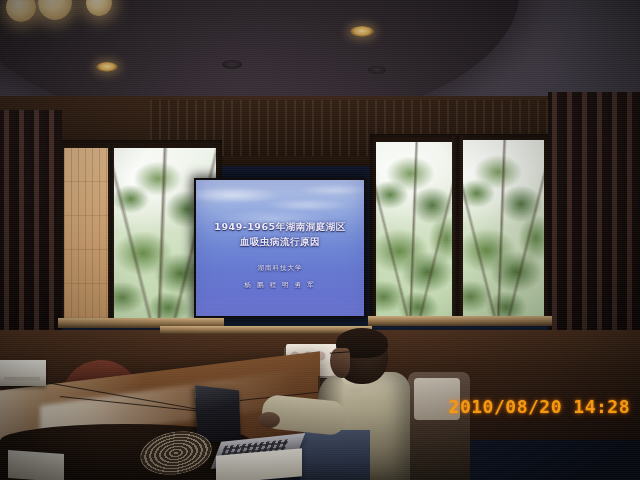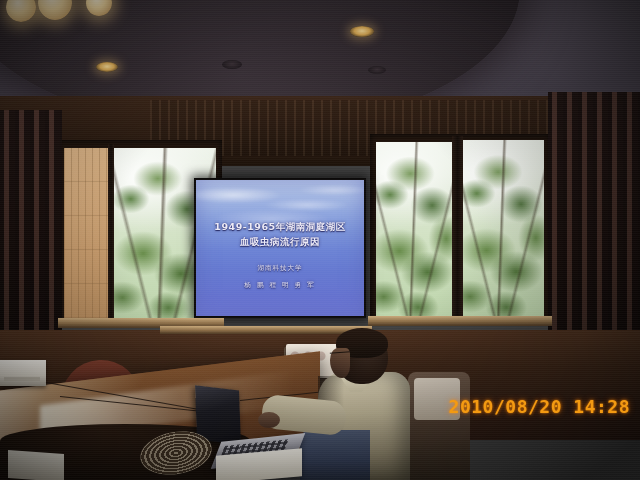--- a/index.html
+++ b/index.html
@@ -1,20 +1,20 @@
 <!DOCTYPE html>
 <html><head>
 <meta charset="utf-8">
 <style>
   html,body{margin:0;padding:0;background:#000;}
   body{font-family:"Liberation Sans",sans-serif;}
 
   #scene{
     position:relative;width:640px;height:480px;overflow:hidden;
-    background:#404040;
+    background:#0f172a;
   }
 
   
   .ceiling{
     position:absolute;left:0;top:0;width:640px;height:118px;
     background:
       radial-gradient(ellipse 420px 120px at 330px -10px, #6e6472 0%, #5b5360 45%, #4a4450 100%),
       #4a4450;
   }
   .ceiling-curve{

